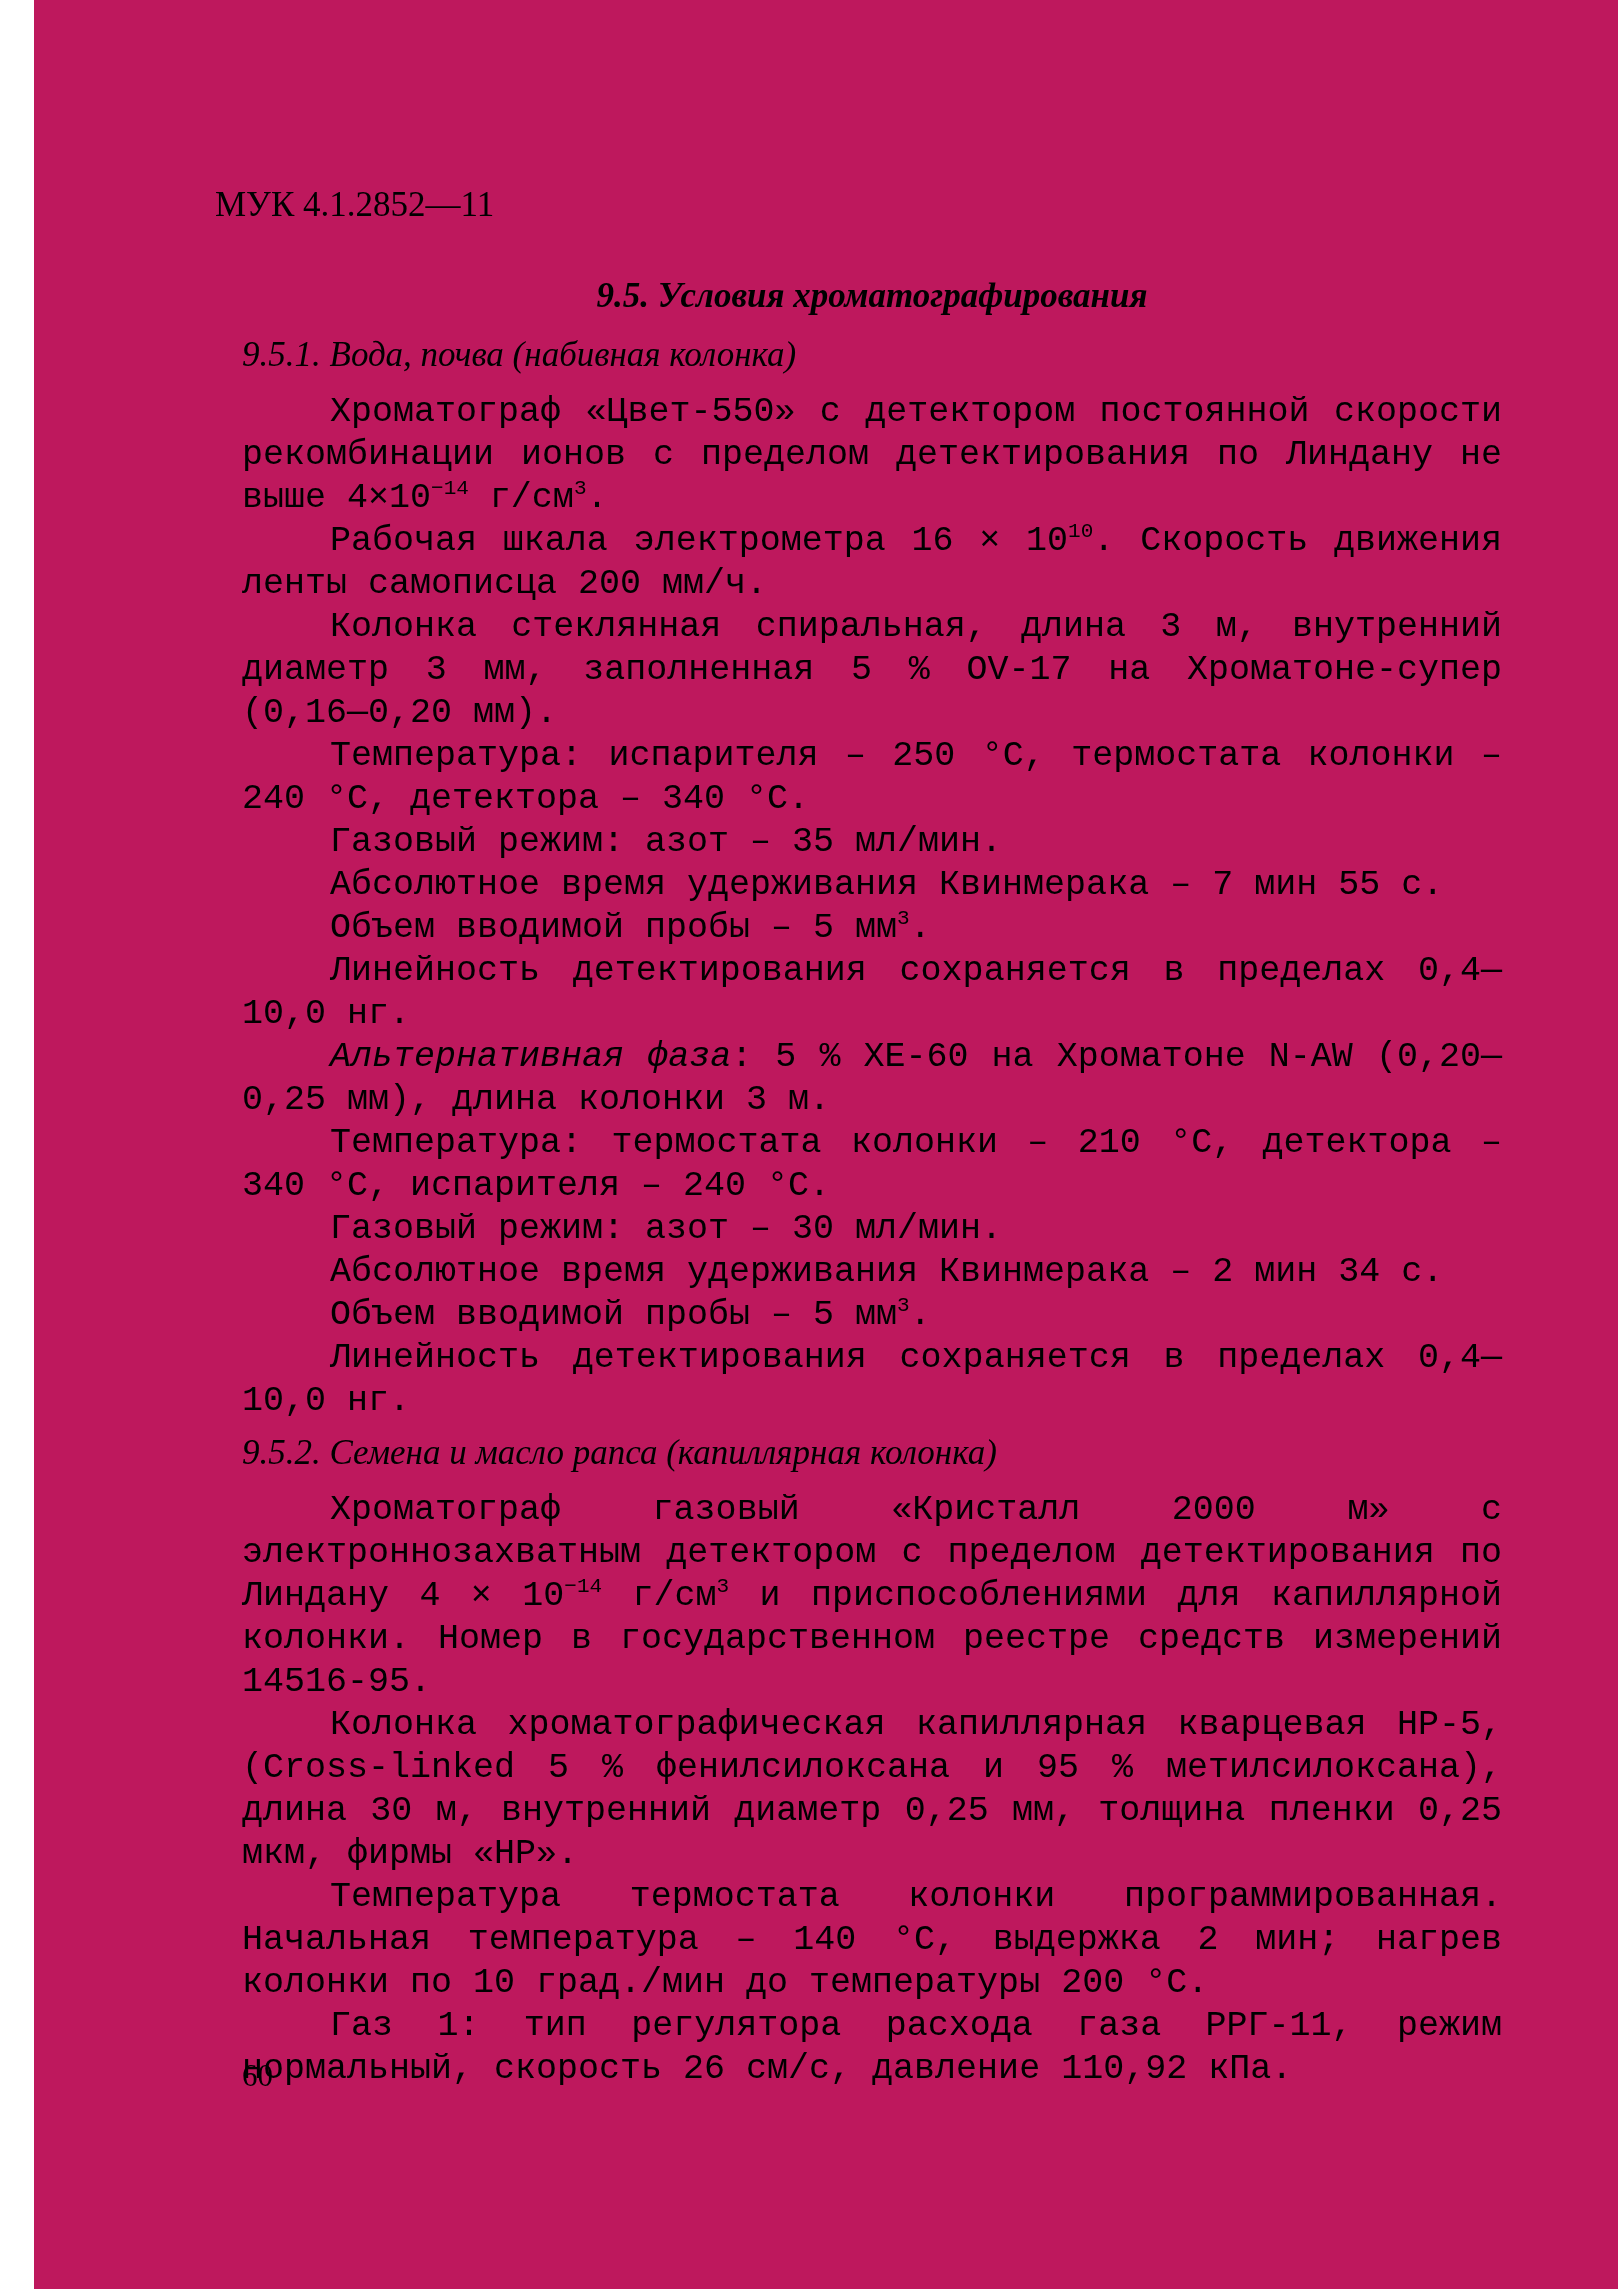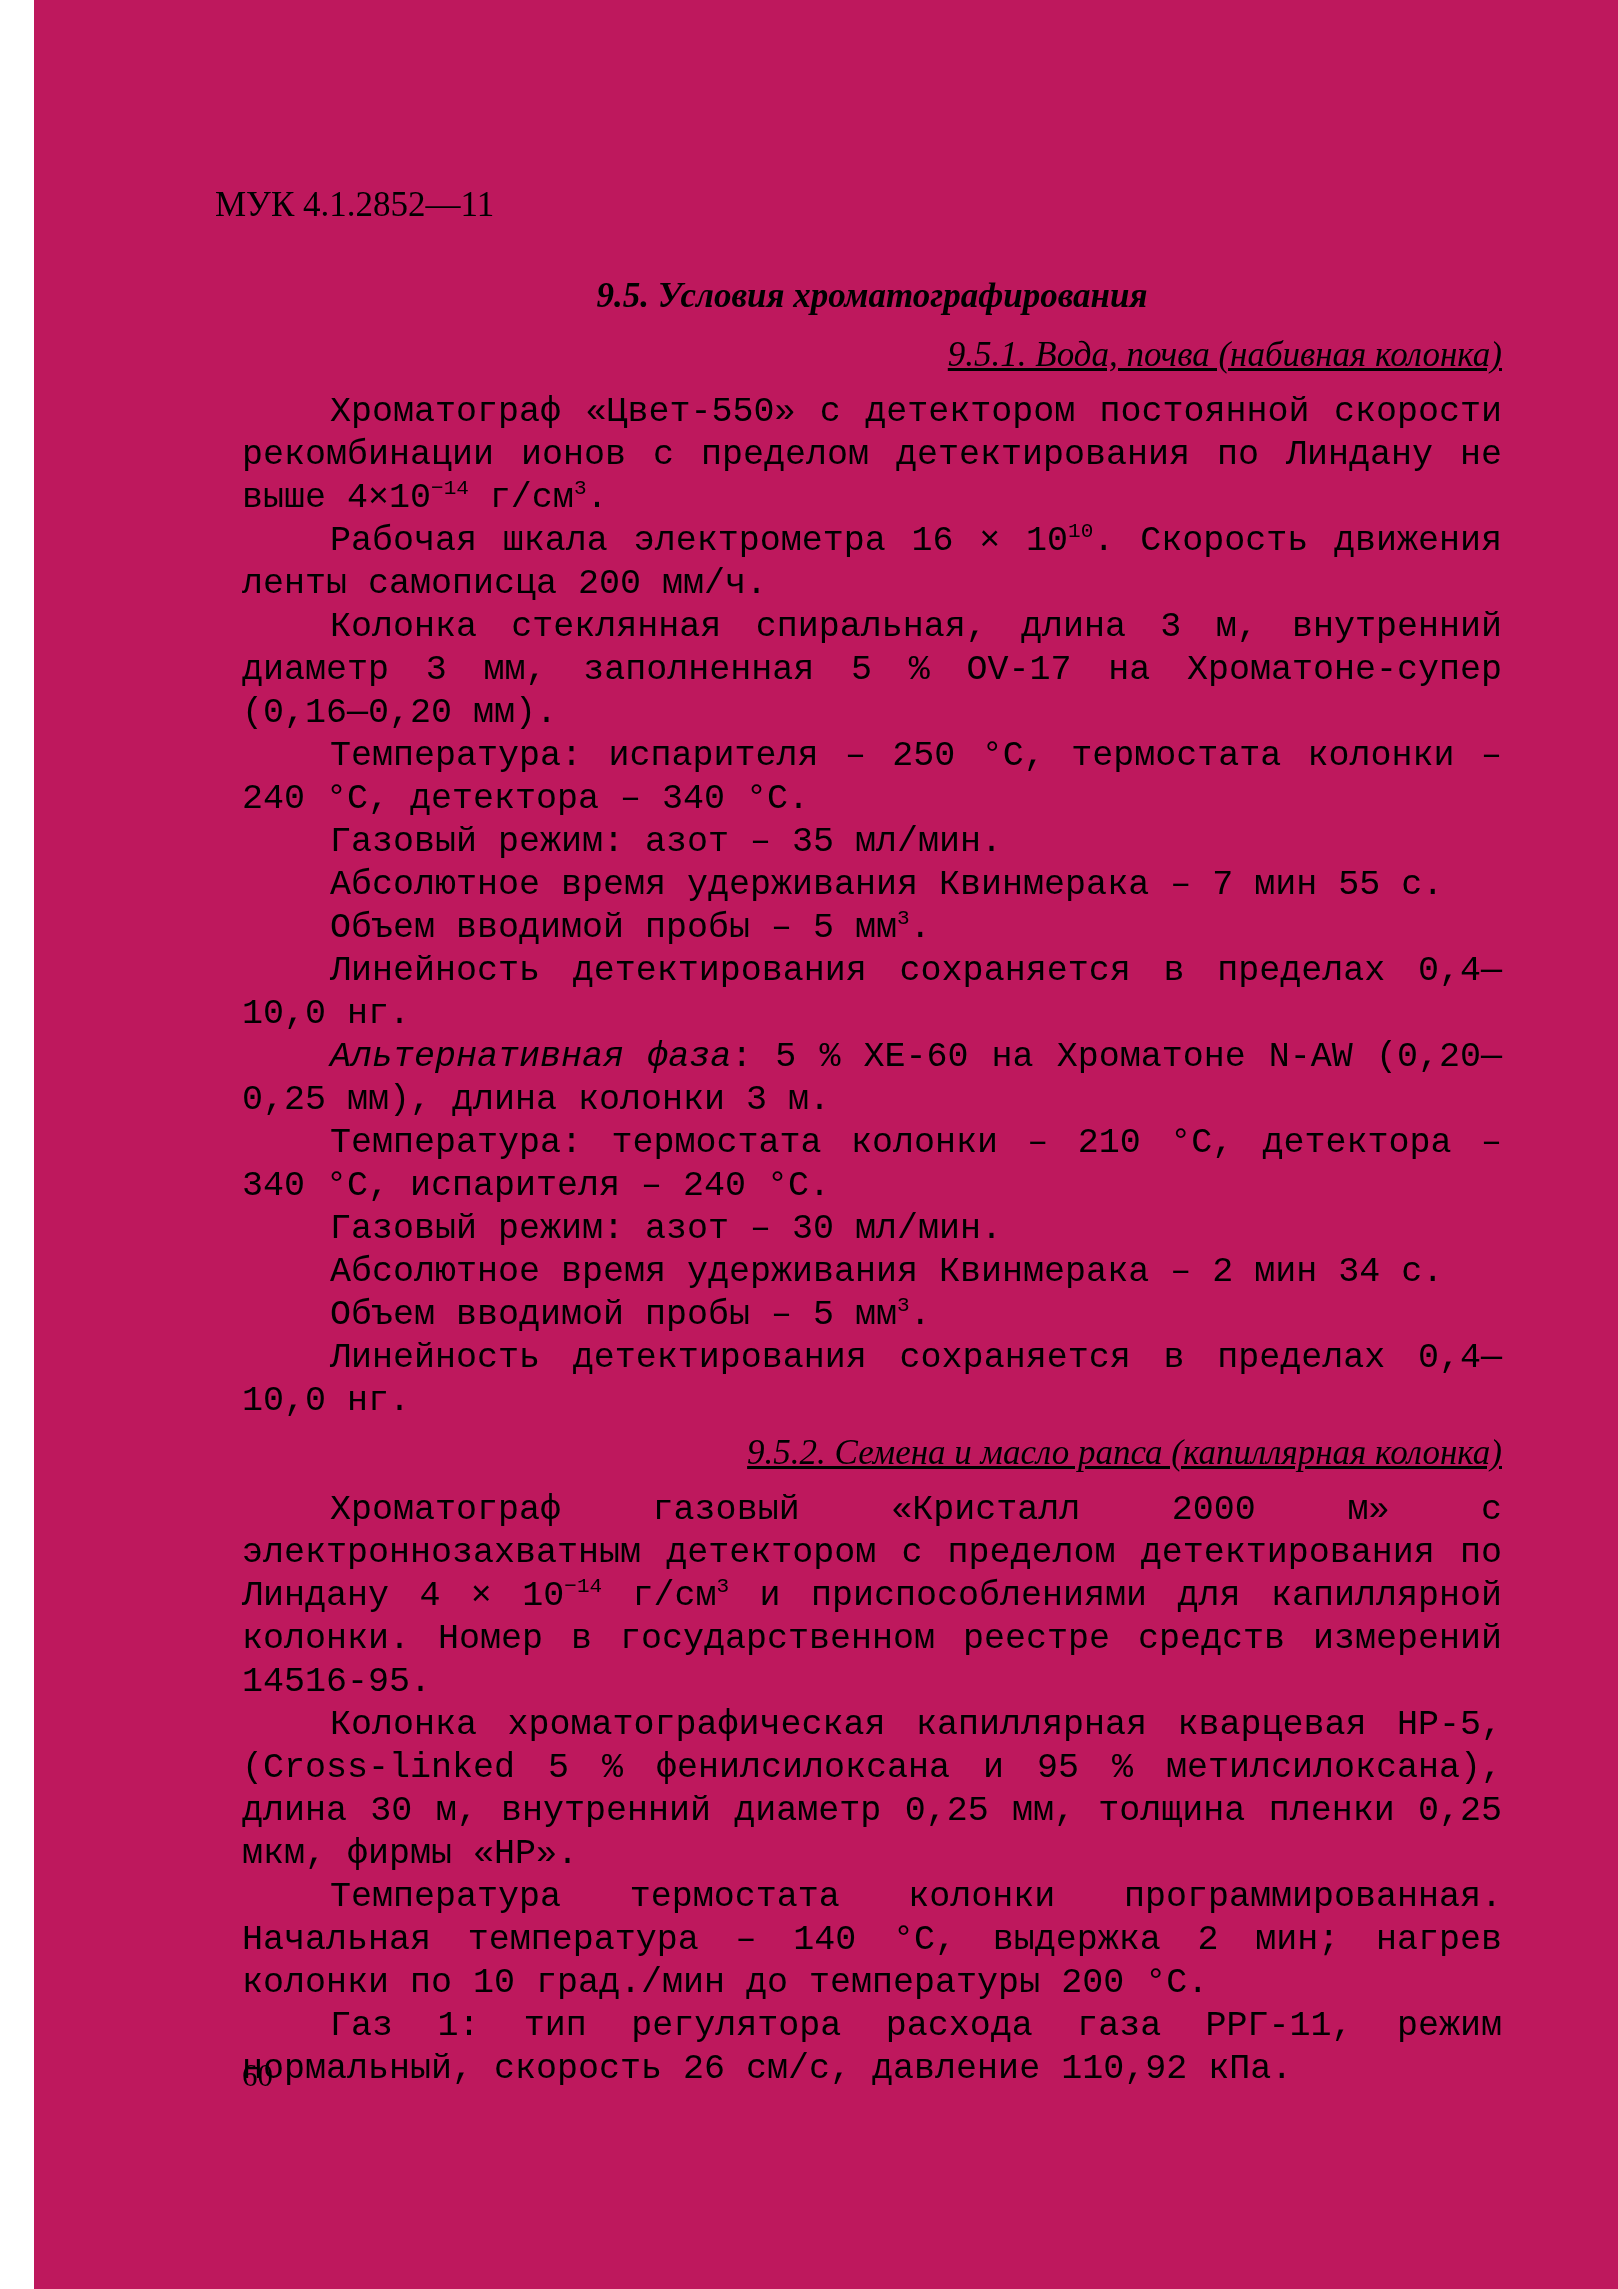--- a/index.html
+++ b/index.html
@@ -35,25 +35,24 @@
     font-size: 35px;
     line-height: 43px;
   }
   .h1 {
     text-align: center;
     font-weight: bold;
     font-style: italic;
     margin: 0 0 15.7px 0;
   }
   .h2 {
-    text-align: right;
+    text-align: left;
     font-style: italic;
     font-weight: normal;
     margin: 7.4px 0 15.7px 0;
-    text-decoration: underline;
   }
   .p {
     text-align: justify;
     text-indent: 88px;
     margin: 0;
     hyphens: manual;
     font-family: Liberation Mono, monospace;
     -webkit-hyphens: manual;
   }
   .block sup {

